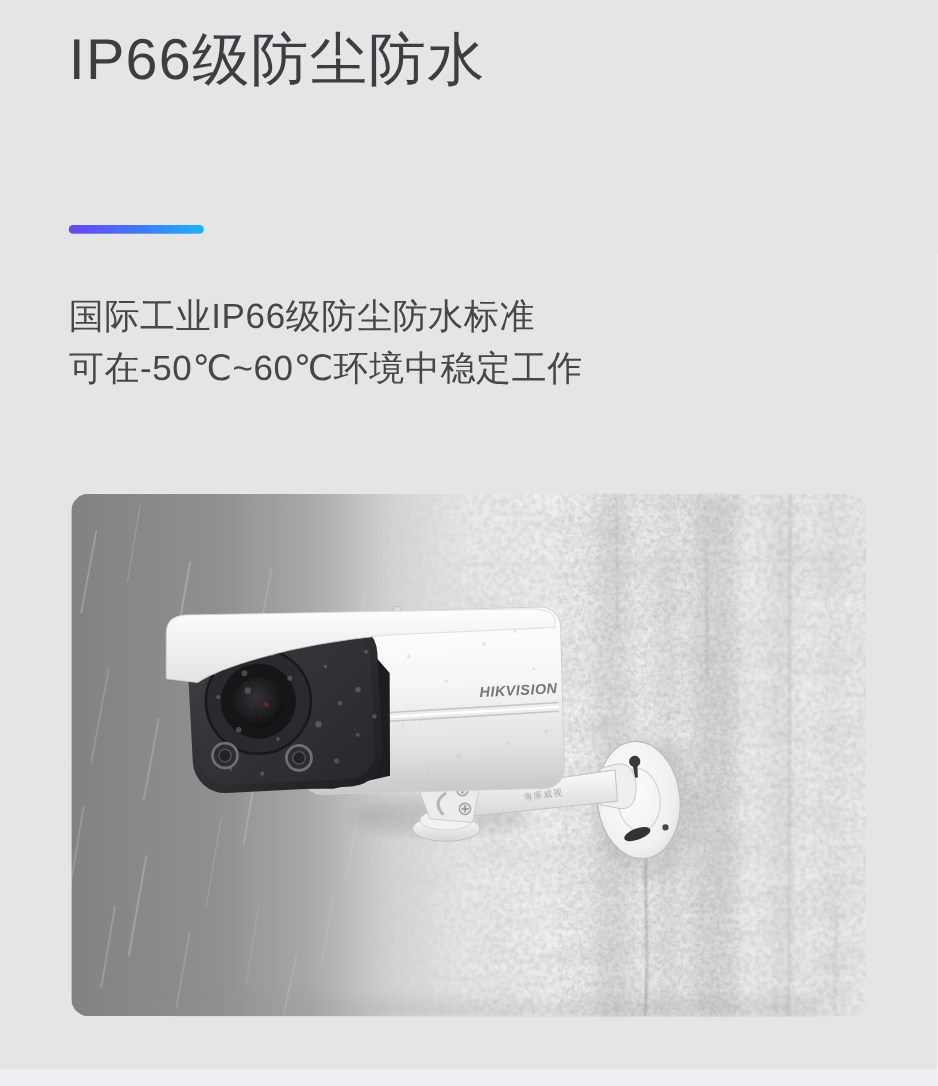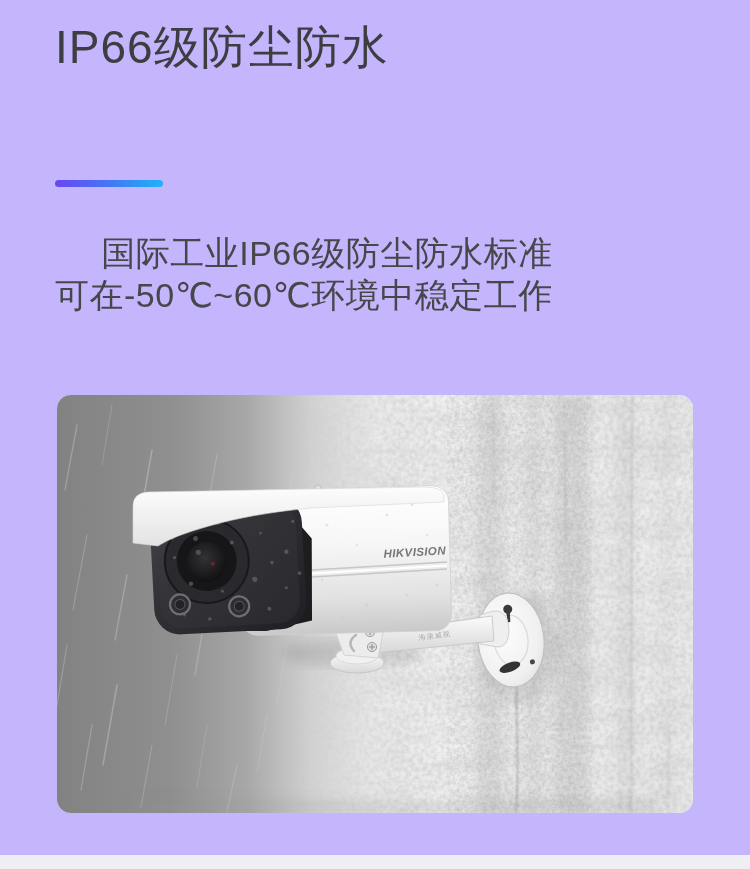--- a/index.html
+++ b/index.html
@@ -1,23 +1,23 @@
 <!DOCTYPE html>
 <html><head>
 <meta charset="utf-8">
 <style>
   html,body{margin:0;padding:0;background:#ffffff;}
-  .page{position:relative;width:750px;height:869px;background:#c4b5fd;overflow:hidden;
+  .page{position:relative;width:750px;height:869px;background:#e5e5e5;overflow:hidden;
         font-family:"Liberation Sans","DejaVu Sans",sans-serif;}
   .title{position:absolute;left:55px;top:16px;font-size:46px;line-height:62px;
          color:#3e3e42;letter-spacing:1px;font-weight:400;}
   .accent{position:absolute;left:55px;top:180px;width:108px;height:7px;border-radius:4px;
           background:linear-gradient(90deg,#6a46f1 0%,#3f7cf5 55%,#1fb3f9 100%);}
-  .desc{position:absolute;left:55px;top:232px;font-size:34px;line-height:42px;
-        color:#47474b;letter-spacing:0.5px;text-align:right;}
+  .desc{position:absolute;left:55px;top:232px;font-size:28px;line-height:42px;
+        color:#47474b;letter-spacing:0.5px;}
   .photo{position:absolute;left:57px;top:395px;width:636px;height:418px;margin:0;
          border-radius:14px;overflow:hidden;background:#ededed;}
   .photo svg{display:block;}
   .strip{position:absolute;left:0;bottom:0;width:750px;height:14px;background:#efeef2;}
 </style>
 </head>
 <body>
 
 <div class="page">
 

